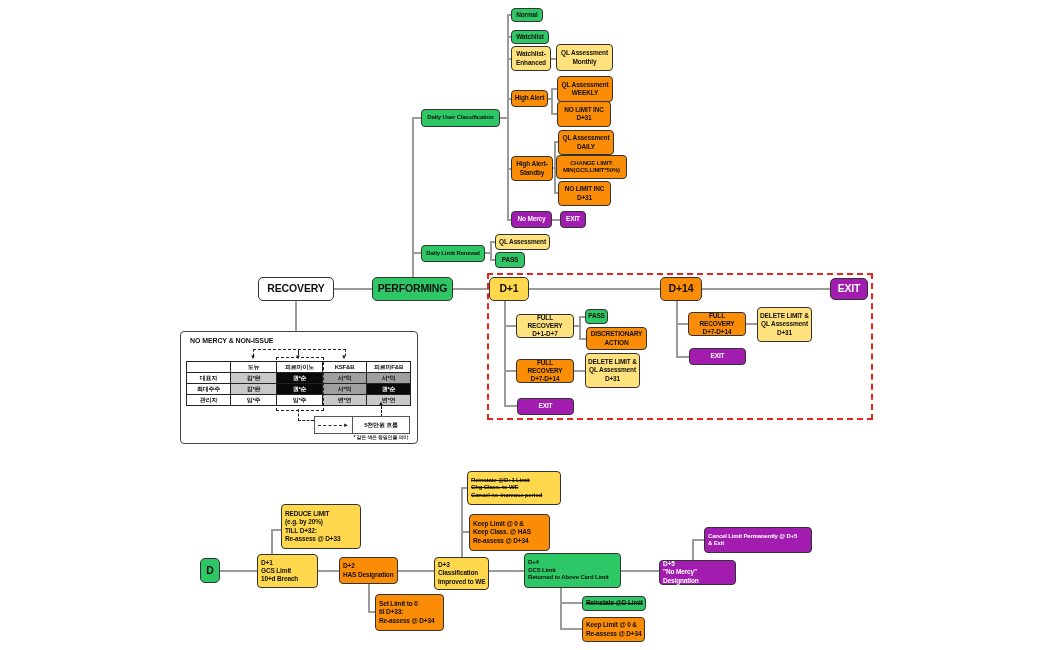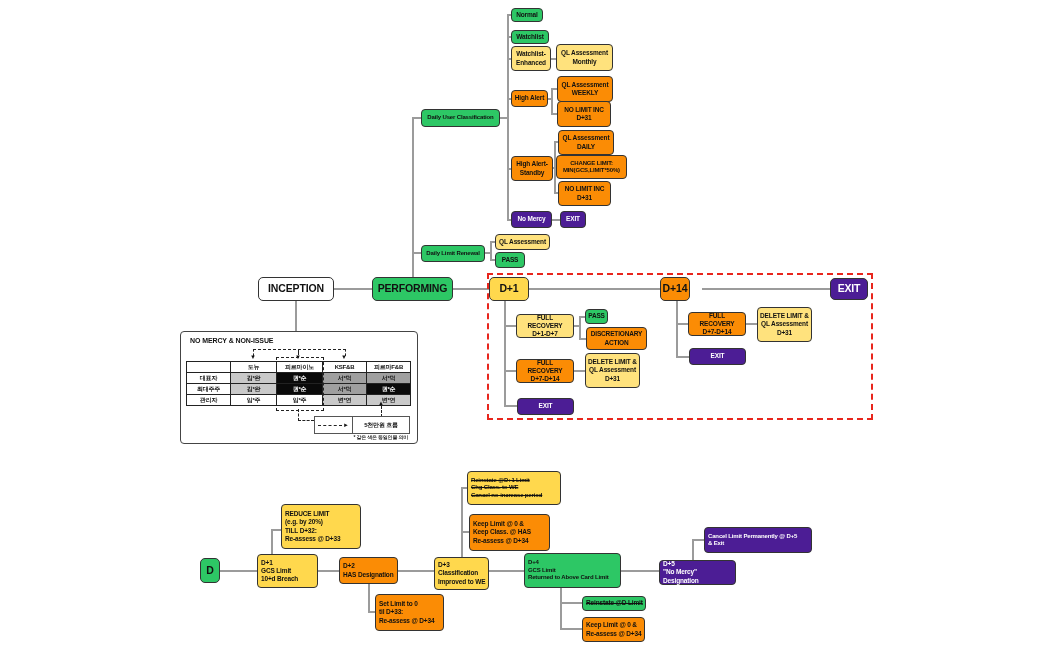--- a/index.html
+++ b/index.html
@@ -12,21 +12,21 @@
         letter-spacing:-0.15px;padding:1px 2px;color:#111;}
   .f11{font-size:10.5px;border-radius:5px;border-width:1.8px;}
   .f7{font-size:6px;}
   .f6{font-size:6px;}
   .ta-l{justify-content:flex-start;text-align:left;padding-left:3px;}
   .strike{text-decoration:line-through;}
   .green{background:#2dc765;}
   .yellow{background:#ffd84d;}
   .lyellow{background:#ffe27d;}
   .orange{background:#fb8c05;}
-  .red{background:#4c1d95;color:#fff;}
+  .red{background:#a21caf;color:#fff;}
   .white{background:#ffffff;}
   
   .hl,.vl{position:absolute;background:#9b9b9b;}
   .hl{height:1.5px;} .vl{width:1.5px;}
   
   .dzone{position:absolute;border:2px dashed #e8251c;}
   
   .panel{position:absolute;background:#fff;border:1.3px solid #444;border-radius:4px;}
   .ptitle{position:absolute;font-size:7px;font-weight:bold;letter-spacing:-0.1px;}
   table.grid{position:absolute;border-collapse:collapse;table-layout:fixed;}
@@ -141,24 +141,24 @@
 MIN(GCS,LIMIT*50%)</div>
   <div class="node orange" style="left:558px;top:181px;width:53px;height:25px;">NO LIMIT INC
 D+31</div>
   <div class="node red" style="left:511px;top:211px;width:41px;height:17px;">No Mercy</div>
   <div class="node red" style="left:560px;top:211px;width:26px;height:17px;">EXIT</div>
 
   <div class="node green f7" style="left:421px;top:245px;width:64px;height:17px;">Daily Limit Renewal</div>
   <div class="node lyellow" style="left:495px;top:234px;width:55px;height:16px;">QL Assessment</div>
   <div class="node green" style="left:495px;top:252px;width:30px;height:16px;">PASS</div>
 
-  <div class="node white f11" style="left:258px;top:277px;width:76px;height:24px;">INCEPTION</div>
+  <div class="node white f11" style="left:258px;top:277px;width:76px;height:24px;">RECOVERY</div>
   <div class="node green f11" style="left:372px;top:277px;width:81px;height:24px;">PERFORMING</div>
   <div class="node yellow f11" style="left:489px;top:277px;width:40px;height:24px;">D+1</div>
-  <div class="node orange f11" style="left:660px;top:277px;width:30px;height:24px;text-align:right;">D+14</div>
+  <div class="node orange f11" style="left:660px;top:277px;width:42px;height:24px;text-align:right;">D+14</div>
   <div class="node red f11" style="left:830px;top:278px;width:38px;height:22px;">EXIT</div>
 
   <div class="node lyellow" style="left:516px;top:314px;width:58px;height:24px;">FULL RECOVERY
 D+1-D+7</div>
   <div class="node green" style="left:585px;top:309px;width:23px;height:15px;">PASS</div>
   <div class="node orange" style="left:586px;top:327px;width:61px;height:23px;">DISCRETIONARY
 ACTION</div>
   <div class="node orange" style="left:516px;top:359px;width:58px;height:24px;">FULL RECOVERY
 D+7-D+14</div>
   <div class="node lyellow" style="left:585px;top:353px;width:55px;height:35px;">DELETE LIMIT &amp;

